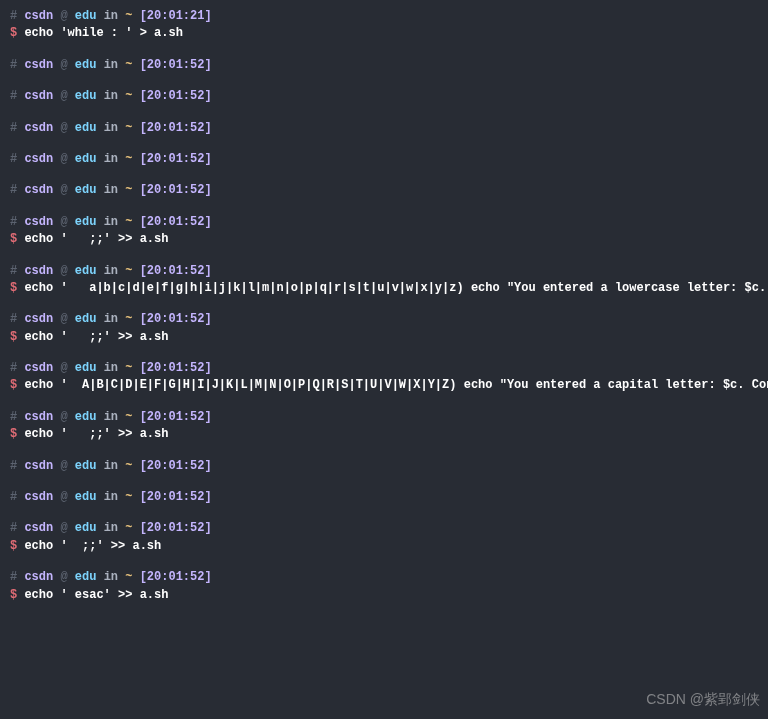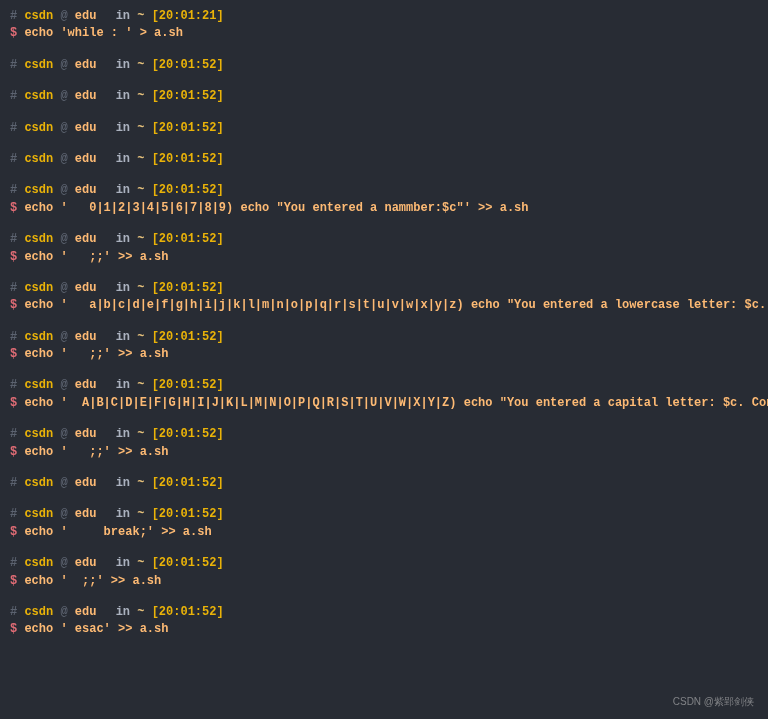--- a/index.html
+++ b/index.html
@@ -10,34 +10,34 @@
     color: #abb2bf;
     padding: 8px 10px;
     width: 768px;
     height: 719px;
     position: relative;
     overflow: hidden;
   }
   .block { margin-bottom: 14px; line-height: 1.45; font-weight: bold; }
   .line { white-space: pre; }
   .hash { color: #5c6370; }
-  .user { color: #eab308; }
+  .user { color: #c4b5fd; }
   .at { color: #5c6370; }
-  .host { color: #fdba74; }
-  .sep { color: #abb2bf; margin-left: 12px; }
+  .host { color: #7dd3fc; }
+  .sep { color: #abb2bf; }
   .path { color: #e5c07b; }
-  .time { color: #eab308; }
+  .time { color: #c4b5fd; }
   .prompt { color: #e06c75; }
-  .cmd { color: #fdba74; }
+  .cmd { color: #ffffff; }
   .watermark {
     position: absolute;
     bottom: 10px;
-    right: 14px;
+    right: 8px;
     color: rgba(200,200,200,0.55);
-    font-size: 10px;
+    font-size: 14px;
     font-family: Arial, sans-serif;
     font-weight: normal;
   }
 </style>
 </head>
 <body>
 
 <div id="terminal">
     <div class="block">
       <div class="line"><span class="hash">#</span> <span class="user">csdn</span> <span class="at">@</span> <span class="host">edu</span> <span class="sep">in</span> <span class="path">~</span> <span class="time">[20:01:21]</span></div>
@@ -50,21 +50,20 @@
       <div class="line"><span class="hash">#</span> <span class="user">csdn</span> <span class="at">@</span> <span class="host">edu</span> <span class="sep">in</span> <span class="path">~</span> <span class="time">[20:01:52]</span></div>
     </div>
     <div class="block">
       <div class="line"><span class="hash">#</span> <span class="user">csdn</span> <span class="at">@</span> <span class="host">edu</span> <span class="sep">in</span> <span class="path">~</span> <span class="time">[20:01:52]</span></div>
     </div>
     <div class="block">
       <div class="line"><span class="hash">#</span> <span class="user">csdn</span> <span class="at">@</span> <span class="host">edu</span> <span class="sep">in</span> <span class="path">~</span> <span class="time">[20:01:52]</span></div>
     </div>
     <div class="block">
       <div class="line"><span class="hash">#</span> <span class="user">csdn</span> <span class="at">@</span> <span class="host">edu</span> <span class="sep">in</span> <span class="path">~</span> <span class="time">[20:01:52]</span></div>
-      <div class="line"><span class="prompt">$</span> <span class="cmd">echo '   0|1|2|3|4|5|6|7|8|9) echo "You entered a nammber:$c"' &gt;&gt; a.sh</span></div>
     </div>
     <div class="block">
       <div class="line"><span class="hash">#</span> <span class="user">csdn</span> <span class="at">@</span> <span class="host">edu</span> <span class="sep">in</span> <span class="path">~</span> <span class="time">[20:01:52]</span></div>
       <div class="line"><span class="prompt">$</span> <span class="cmd">echo '   ;;' &gt;&gt; a.sh</span></div>
     </div>
     <div class="block">
       <div class="line"><span class="hash">#</span> <span class="user">csdn</span> <span class="at">@</span> <span class="host">edu</span> <span class="sep">in</span> <span class="path">~</span> <span class="time">[20:01:52]</span></div>
       <div class="line"><span class="prompt">$</span> <span class="cmd">echo '   a|b|c|d|e|f|g|h|i|j|k|l|m|n|o|p|q|r|s|t|u|v|w|x|y|z) echo "You entered a lowercase letter: $c. Continue."' &gt;&gt; a.sh</span></div>
     </div>
     <div class="block">
@@ -77,21 +76,20 @@
     </div>
     <div class="block">
       <div class="line"><span class="hash">#</span> <span class="user">csdn</span> <span class="at">@</span> <span class="host">edu</span> <span class="sep">in</span> <span class="path">~</span> <span class="time">[20:01:52]</span></div>
       <div class="line"><span class="prompt">$</span> <span class="cmd">echo '   ;;' &gt;&gt; a.sh</span></div>
     </div>
     <div class="block">
       <div class="line"><span class="hash">#</span> <span class="user">csdn</span> <span class="at">@</span> <span class="host">edu</span> <span class="sep">in</span> <span class="path">~</span> <span class="time">[20:01:52]</span></div>
     </div>
     <div class="block">
       <div class="line"><span class="hash">#</span> <span class="user">csdn</span> <span class="at">@</span> <span class="host">edu</span> <span class="sep">in</span> <span class="path">~</span> <span class="time">[20:01:52]</span></div>
-      <div class="line"><span class="prompt">$</span> <span class="cmd">echo '     break;' &gt;&gt; a.sh</span></div>
     </div>
     <div class="block">
       <div class="line"><span class="hash">#</span> <span class="user">csdn</span> <span class="at">@</span> <span class="host">edu</span> <span class="sep">in</span> <span class="path">~</span> <span class="time">[20:01:52]</span></div>
       <div class="line"><span class="prompt">$</span> <span class="cmd">echo '  ;;' &gt;&gt; a.sh</span></div>
     </div>
     <div class="block">
       <div class="line"><span class="hash">#</span> <span class="user">csdn</span> <span class="at">@</span> <span class="host">edu</span> <span class="sep">in</span> <span class="path">~</span> <span class="time">[20:01:52]</span></div>
       <div class="line"><span class="prompt">$</span> <span class="cmd">echo ' esac' &gt;&gt; a.sh</span></div>
     </div>
   </div>

